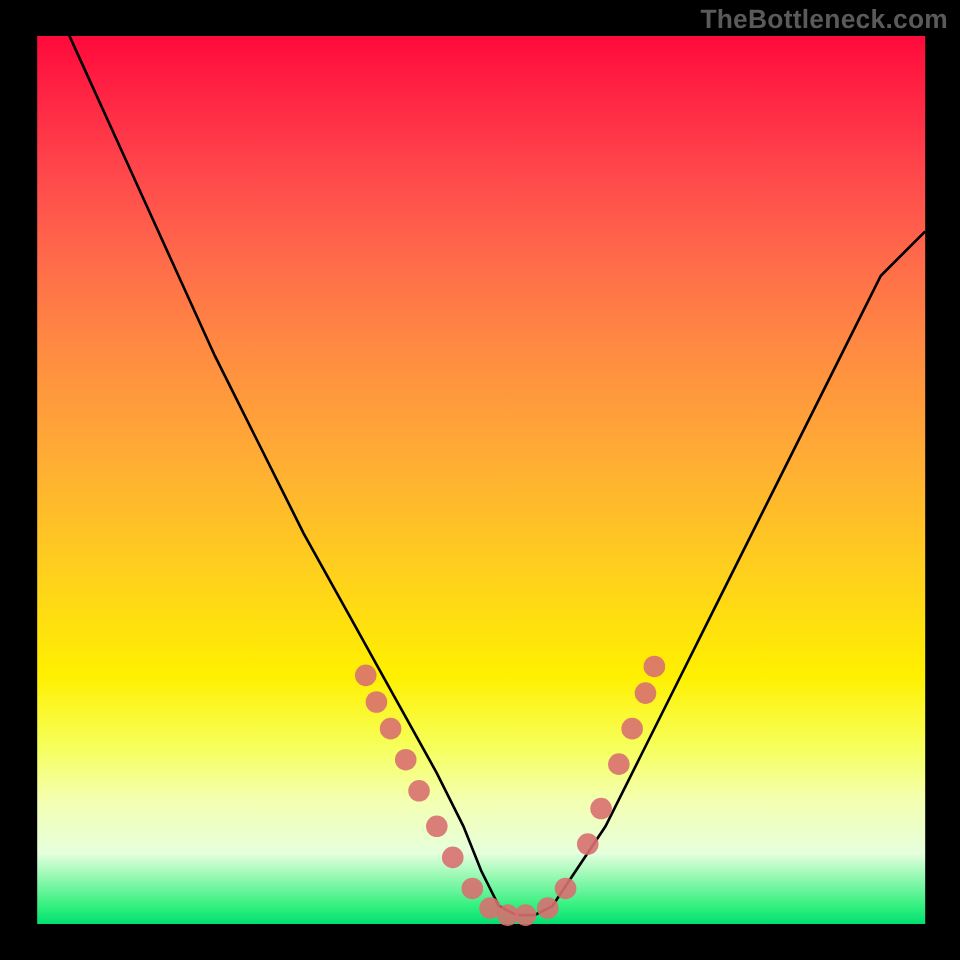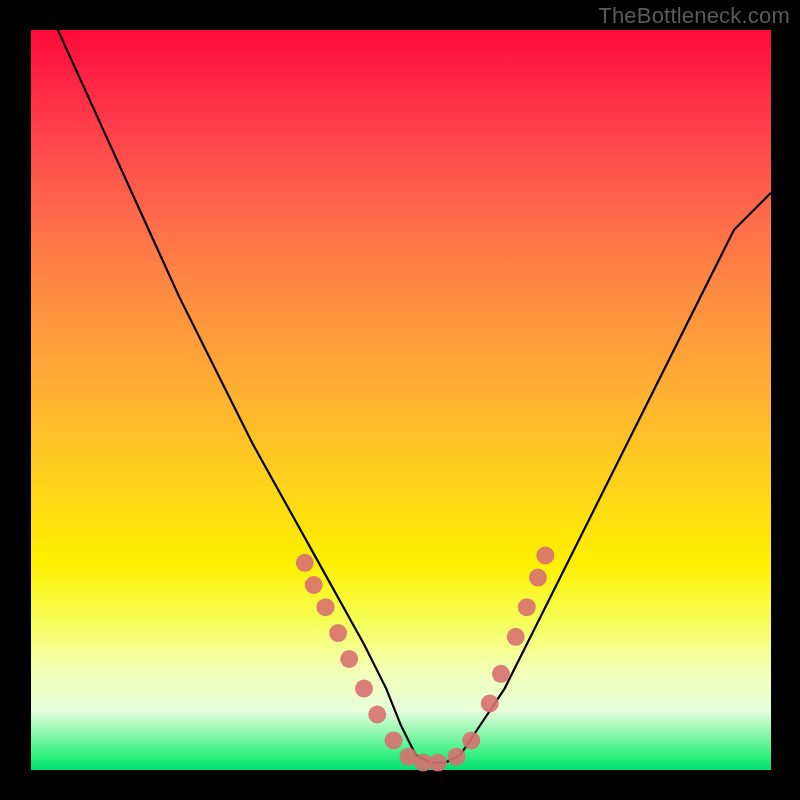--- a/index.html
+++ b/index.html
@@ -38,21 +38,21 @@
       #e6ffdc 92%,
       #33f07f 98%,
       #00e070 100%);
   }
   .watermark {
     position: absolute;
     top: 3px;
     right: 10px;
     color: #5a5a5a;
     font-size: 22px;
-    font-weight: 400;
+    font-weight: 700;
     letter-spacing: 0.2px;
     font-family: Arial, sans-serif;
   }
   svg.curve {
     position: absolute;
     left: 0;
     top: 0;
     width: 740px;
     height: 740px;
     overflow: visible;

